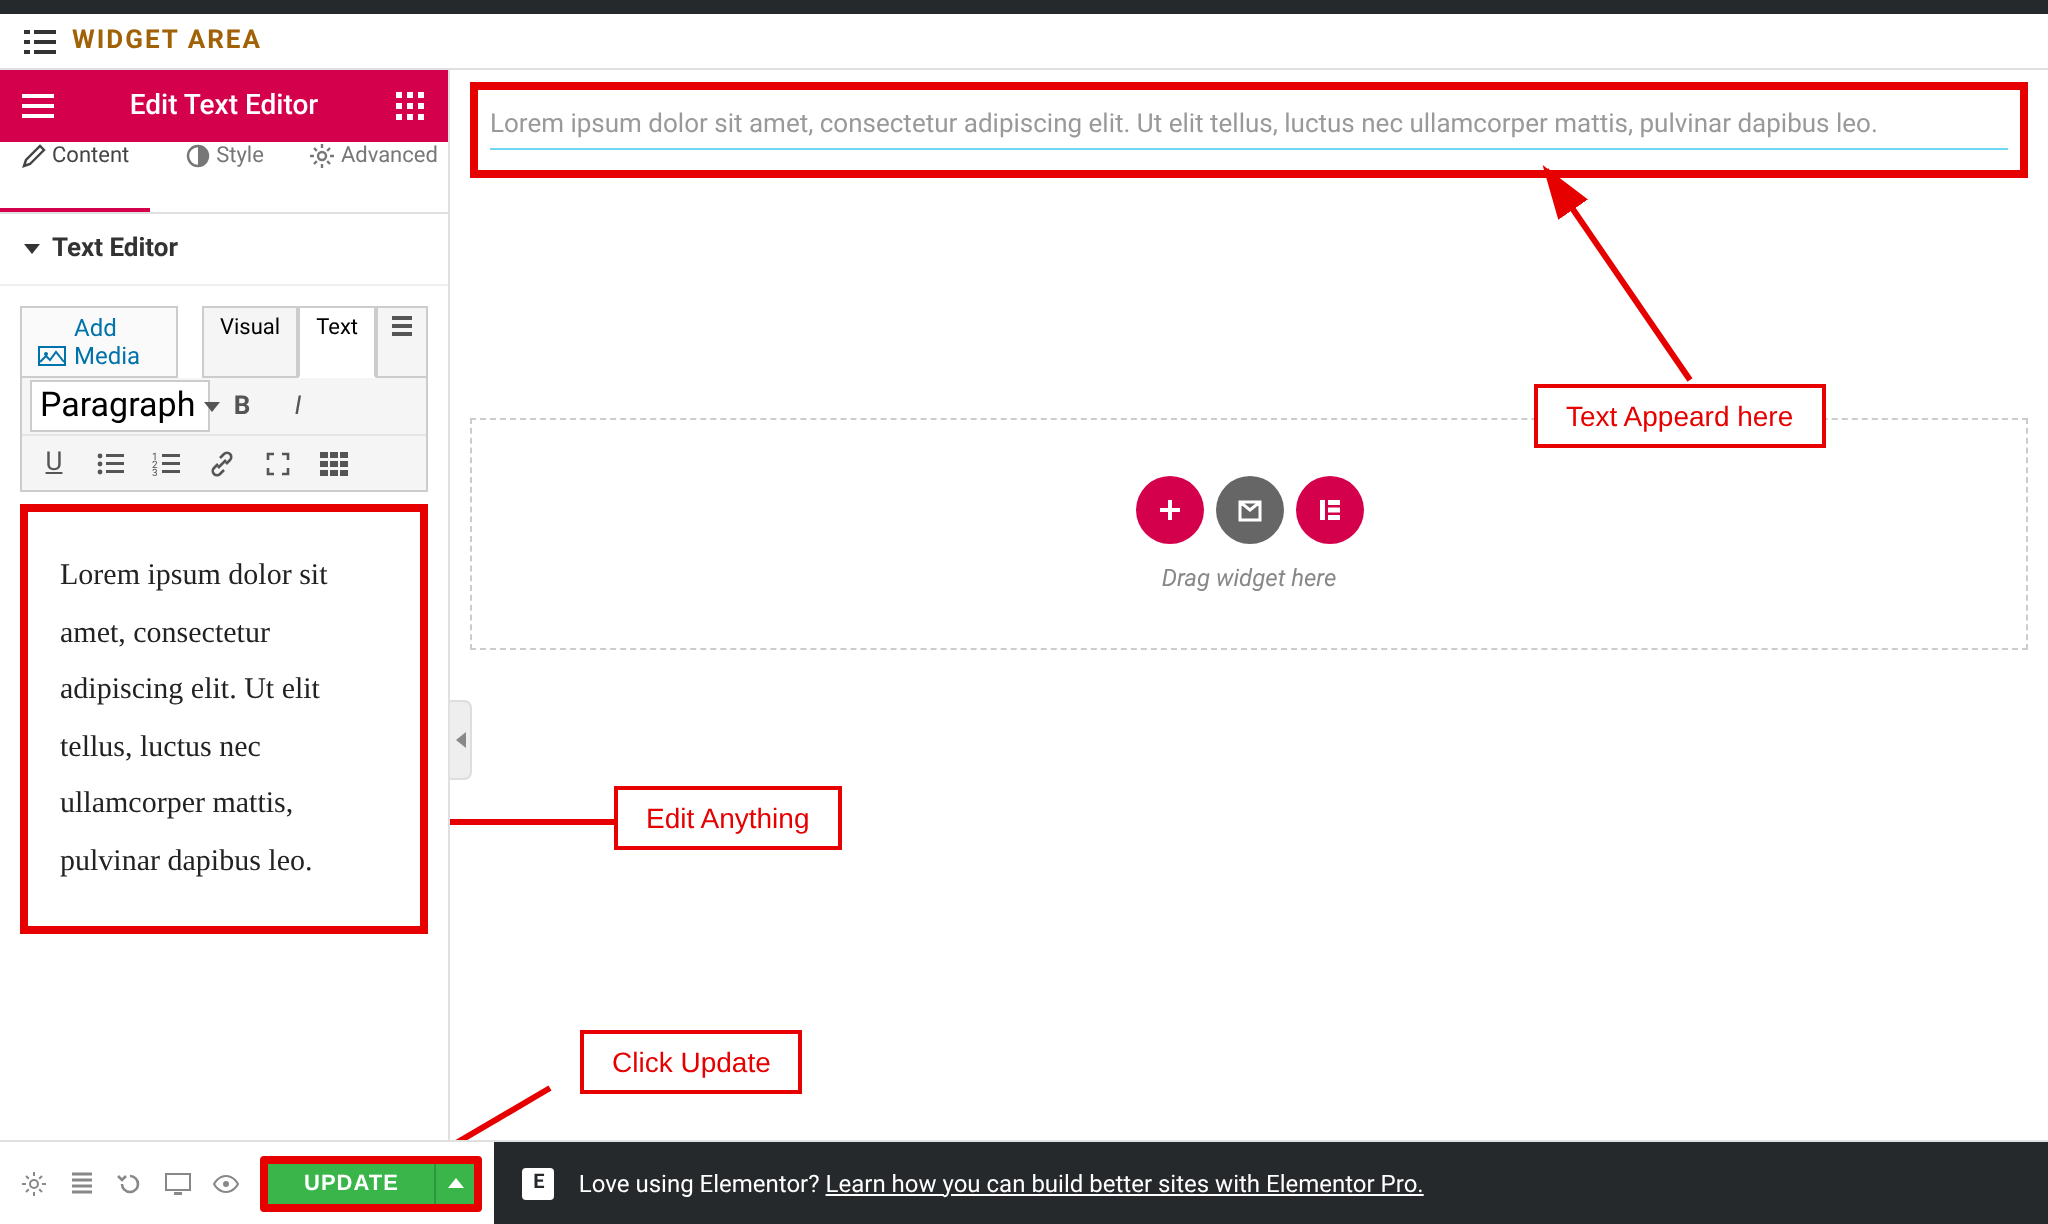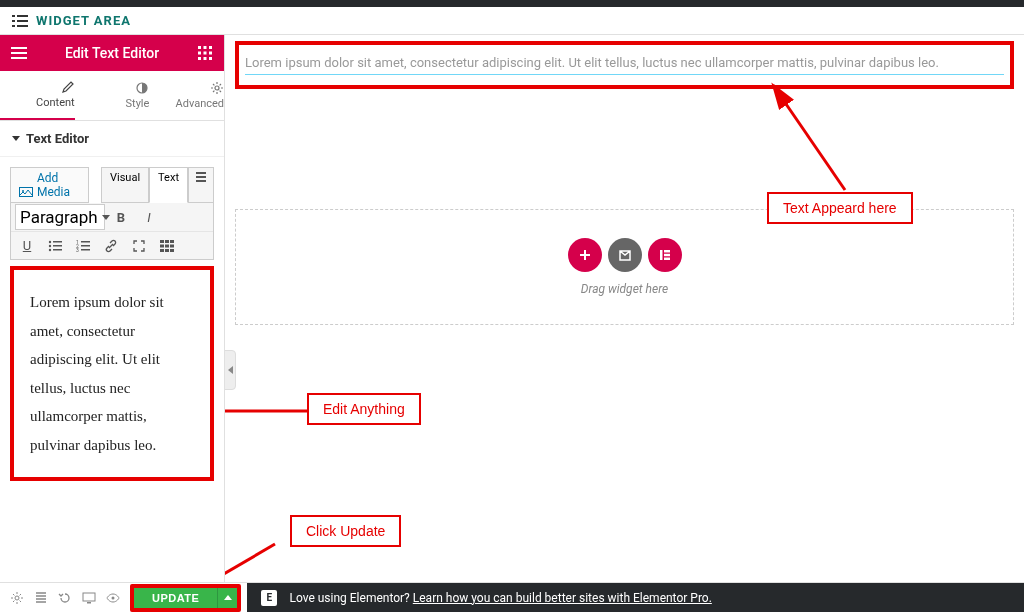--- a/index.html
+++ b/index.html
@@ -1,28 +1,28 @@
 <!DOCTYPE html>
 <html><head>
   <meta charset="utf-8">
   <style>
     * { box-sizing: border-box; margin: 0; padding: 0; }
     body { font-family: -apple-system, BlinkMacSystemFont, 'Segoe UI', Roboto, sans-serif; font-size: 13px; background: #1a1a1a; overflow: hidden; }
     .app { display: flex; flex-direction: column; width: 1024px; height: 612px; background: #fff; }
     .topbar { background: #26292c; height: 7px; }
     .widget-area-bar { display: flex; align-items: center; height: 28px; background: #fff; border-bottom: 1px solid #e0e0e0; padding: 0 12px; }
     .widget-area-bar .bars-icon { width: 16px; height: 14px; margin-right: 8px; }
-    .widget-area-bar .title { font-size: 13px; font-weight: 700; letter-spacing: 1px; color: #0f766e; }
+    .widget-area-bar .title { font-size: 13px; font-weight: 700; letter-spacing: 1px; color: #a16207; }
     .main { flex: 1; display: flex; min-height: 0; }
     .sidebar { width: 225px; background: #fff; display: flex; flex-direction: column; border-right: 1px solid #e0e0e0; }
     .sidebar-header { display: flex; align-items: center; justify-content: space-between; height: 36px; background: #d5004b; color: #fff; padding: 0 10px; }
     .sidebar-header .menu-icon, .sidebar-header .grid-icon { width: 18px; height: 14px; display: flex; align-items: center; justify-content: center; cursor: pointer; }
     .sidebar-header .title { font-size: 14px; font-weight: 500; }
     .tabs { display: flex; border-bottom: 1px solid #e0e0e0; }
-    .tab { flex: 1; display: flex; flex-direction: column; align-items: flex-end; justify-content: center; height: 49px; cursor: pointer; color: #777; font-size: 11px; gap: 2px; }
+    .tab { flex: 1; display: flex; flex-direction: row; align-items: flex-start; justify-content: center; height: 35px; cursor: pointer; color: #777; font-size: 11px; gap: 2px; }
     .tab.active { color: #444; border-bottom: 2px solid #d5004b; }
     .tab .ico { width: 14px; height: 14px; }
     .section-title { display: flex; align-items: center; gap: 6px; padding: 10px 12px; font-weight: 700; font-size: 13px; color: #333; border-bottom: 1px solid #f0f0f0; }
     .section-title .caret { width: 0; height: 0; border-left: 4px solid transparent; border-right: 4px solid transparent; border-top: 5px solid #333; }
     .editor-area { padding: 10px; flex: 1; display: flex; flex-direction: column; }
     .editor-top-row { display: flex; gap: 0; }
     .add-media-btn { display: flex; align-items: flex-end; gap: 4px; border: 1px solid #ccc; padding: 3px 8px; font-size: 12px; color: #0073aa; background: #fafafa; cursor: pointer; }
     .editor-mode-tabs { margin-left: auto; display: flex; padding-left: 12px; }
     .mode-tab { border: 1px solid #ccc; padding: 3px 8px; font-size: 11px; background: #f5f5f5; cursor: pointer; }
     .mode-tab.active { background: #fff; border-bottom-color: #fff; position: relative; z-index: 1; }
@@ -38,21 +38,21 @@
     .text-output-wrap { border: 4px solid #e60000; margin: 6px 10px 0 10px; padding: 10px 6px; }
     .text-output { color: #999; font-size: 13px; border-bottom: 1px solid #71d7f7; padding-bottom: 4px; }
     .drop-zone { margin: 120px 10px 0 10px; border: 1px dashed #ccc; height: 116px; display: flex; flex-direction: column; align-items: center; justify-content: center; gap: 10px; }
     .drop-icons { display: flex; gap: 6px; }
     .circ { width: 34px; height: 34px; border-radius: 50%; display: flex; align-items: center; justify-content: center; color: #fff; cursor: pointer; }
     .circ.pink { background: #d5004b; }
     .circ.grey { background: #666; }
     .drop-label { color: #888; font-style: italic; font-size: 12px; }
     .collapse-handle { position: absolute; left: -1px; top: 315px; width: 12px; height: 40px; background: #eee; border: 1px solid #ddd; border-radius: 0 4px 4px 0; display: flex; align-items: center; justify-content: center; cursor: pointer; }
     .collapse-handle .chev { border-top: 4px solid transparent; border-bottom: 4px solid transparent; border-right: 5px solid #888; }
-    .footer { display: flex; align-items: center; height: 30px; background: #fff; border-top: 1px solid #e0e0e0; }
+    .footer { display: flex; align-items: center; height: 42px; background: #fff; border-top: 1px solid #e0e0e0; }
     .footer-left { display: flex; align-items: center; gap: 10px; padding: 0 10px; color: #888; }
     .footer-left .ficon { cursor: pointer; width: 14px; height: 14px; display: flex; align-items: center; justify-content: center; }
     .update-wrap { display: flex; border: 4px solid #e60000; border-radius: 2px; margin-right: 6px; }
     .update-btn { background: #39b54a; color: #fff; padding: 4px 18px; font-size: 11px; font-weight: 700; letter-spacing: 0.5px; cursor: pointer; border: none; }
     .update-more { background: #39b54a; color: #fff; width: 20px; display: flex; align-items: center; justify-content: center; border-left: 1px solid #2e9640; cursor: pointer; }
     .update-more .up { border-left: 4px solid transparent; border-right: 4px solid transparent; border-bottom: 5px solid #fff; }
     .footer-right { flex: 1; background: #26292c; color: #fff; height: 100%; display: flex; align-items: center; padding: 0 14px; gap: 12px; font-size: 12px; }
     .footer-right .elogo { width: 16px; height: 16px; background: #fff; color: #26292c; font-weight: 700; font-size: 10px; display: flex; align-items: center; justify-content: center; border-radius: 2px; }
     .footer-right a { color: #fff; text-decoration: underline; cursor: pointer; }
     .annotation { position: absolute; border: 2px solid #e60000; background: #fff; color: #e60000; font-size: 14px; padding: 6px 14px; font-family: 'Segoe UI', sans-serif; }

